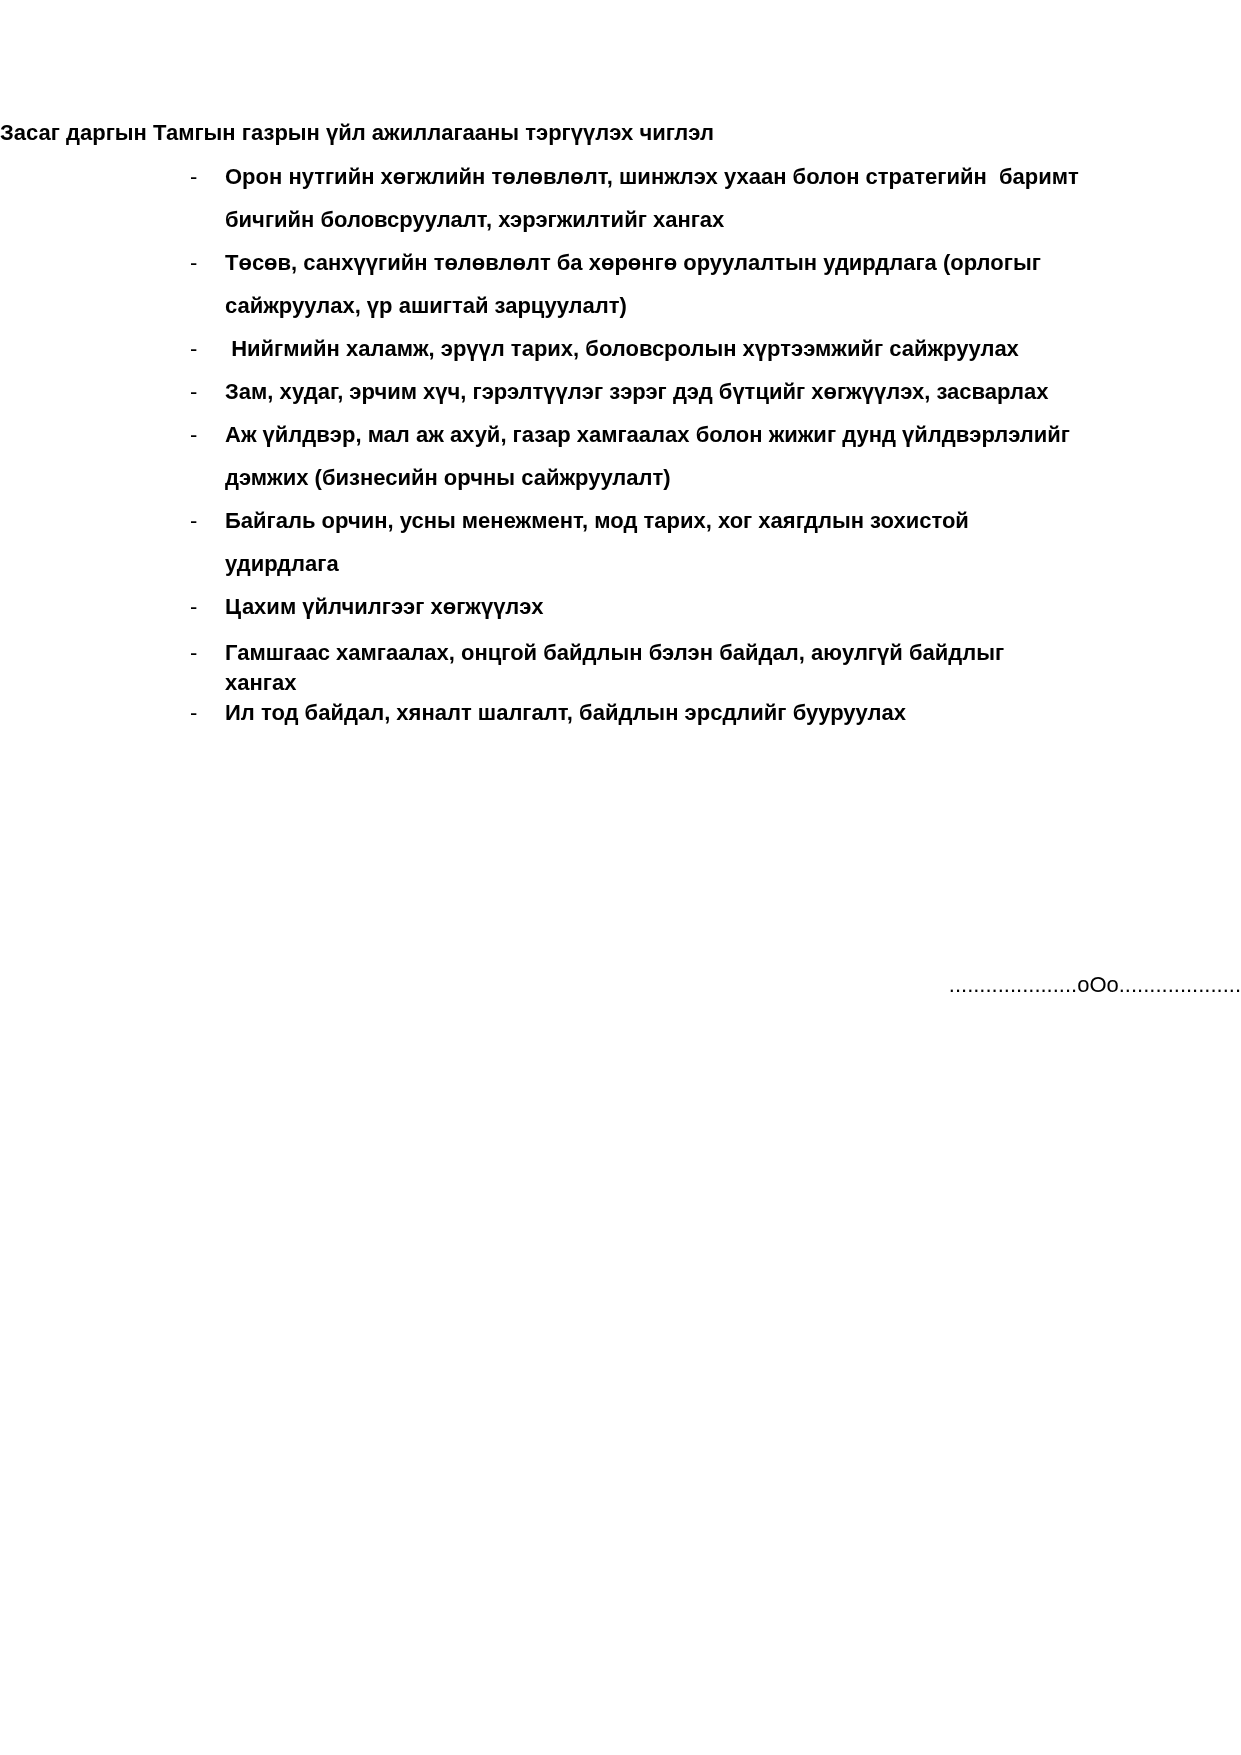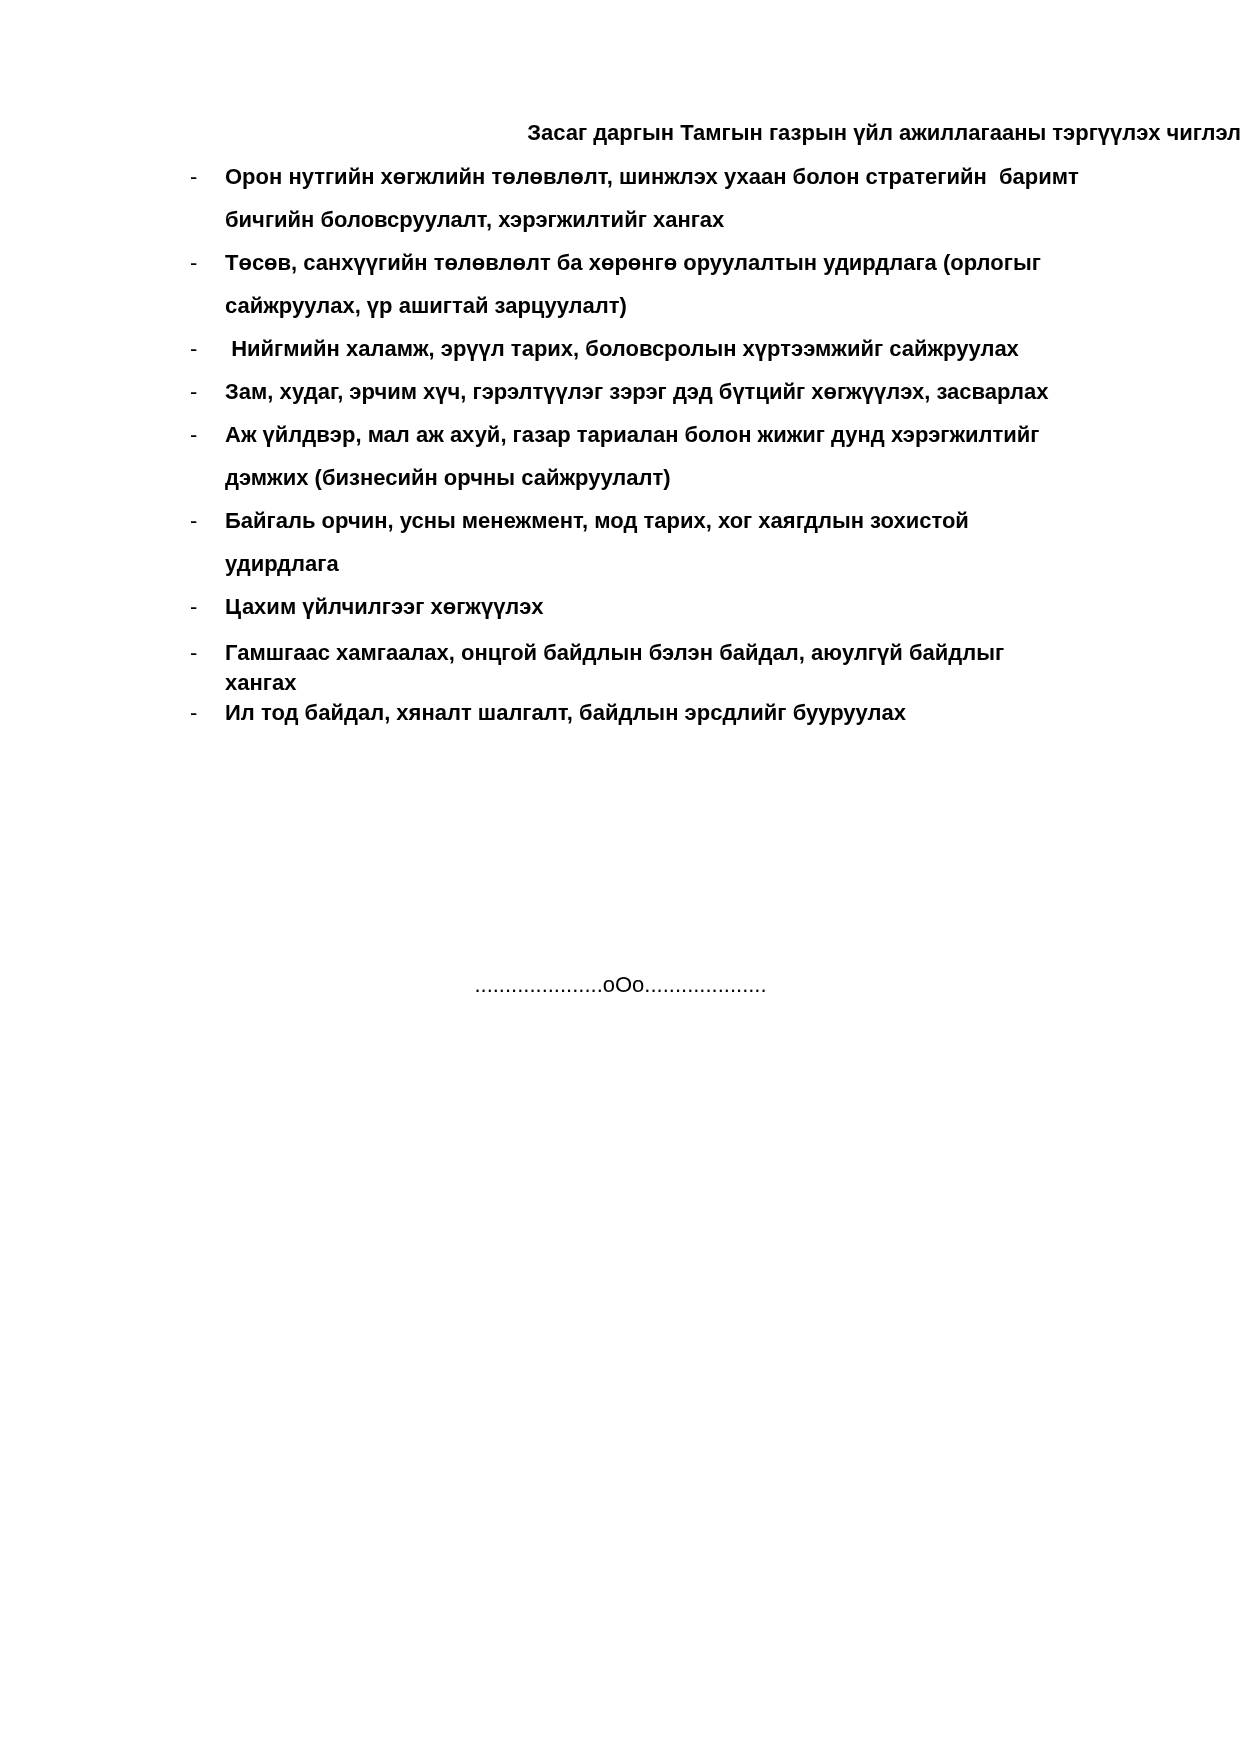--- a/index.html
+++ b/index.html
@@ -9,21 +9,21 @@
     height: 1755px;
     background: #ffffff;
     color: #000000;
     font-family: "Liberation Sans", sans-serif;
     font-size: 22px;
     box-sizing: border-box;
     overflow: hidden;
   }
   .doc-title {
     padding-top: 110px;
-    text-align: right;
+    text-align: left;
     font-weight: bold;
     line-height: 45px;
     white-space: pre-wrap;
   }
   .priority-list {
     margin: 0;
     padding: 0 100px 0 190px;
     list-style: none;
   }
   .list-item {
@@ -34,21 +34,21 @@
   .list-item.tight { line-height: 30px; }
   .list-item.gap-top { margin-top: 10px; }
   .list-marker {
     position: absolute;
     left: 0;
     top: 0;
   }
   .item-text { white-space: pre-wrap; font-weight: bold; }
   .separator-line {
     margin-top: 234px;
-    text-align: center;
+    text-align: right;
     line-height: 45px;
   }
 </style>
 </head>
 <body>
 
 <div class="page">
 
   <div class="doc-title">Засаг даргын Тамгын газрын үйл ажиллагааны тэргүүлэх чиглэл</div>
 
@@ -66,21 +66,21 @@
     <li class="list-item">
       <span class="list-marker">-</span>
       <div class="item-text"> Нийгмийн халамж, эрүүл тарих, боловсролын хүртээмжийг сайжруулах</div>
     </li>
     <li class="list-item">
       <span class="list-marker">-</span>
       <div class="item-text">Зам, худаг, эрчим хүч, гэрэлтүүлэг зэрэг дэд бүтцийг хөгжүүлэх, засварлах</div>
     </li>
     <li class="list-item">
       <span class="list-marker">-</span>
-      <div class="item-text">Аж үйлдвэр, мал аж ахуй, газар тариалан болон жижиг дунд хэрэгжилтийг
+      <div class="item-text">Аж үйлдвэр, мал аж ахуй, газар хамгаалах болон жижиг дунд үйлдвэрлэлийг
 дэмжих (бизнесийн орчны сайжруулалт)</div>
     </li>
     <li class="list-item">
       <span class="list-marker">-</span>
       <div class="item-text">Байгаль орчин, усны менежмент, мод тарих, хог хаягдлын зохистой
 удирдлага</div>
     </li>
     <li class="list-item">
       <span class="list-marker">-</span>
       <div class="item-text">Цахим үйлчилгээг хөгжүүлэх</div>

